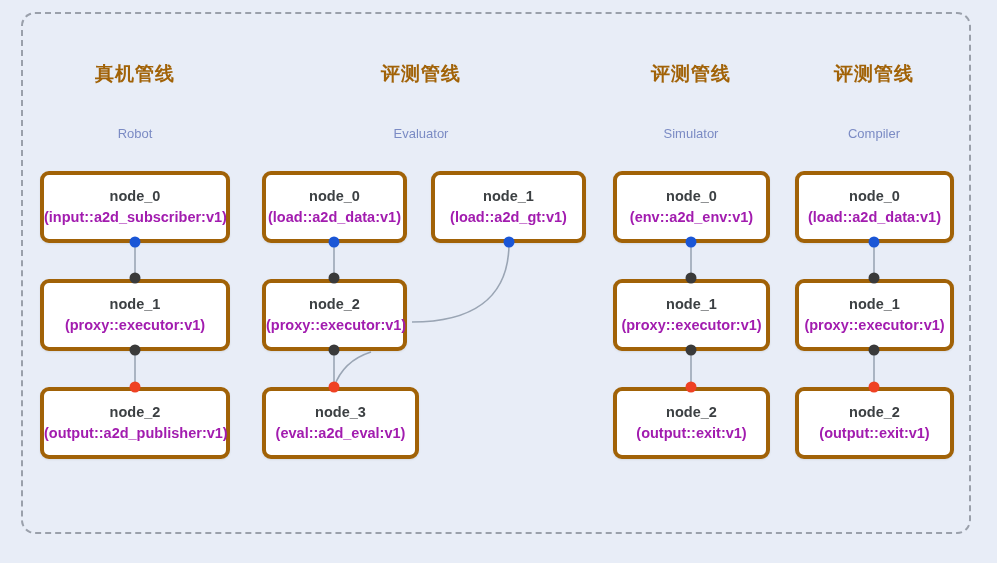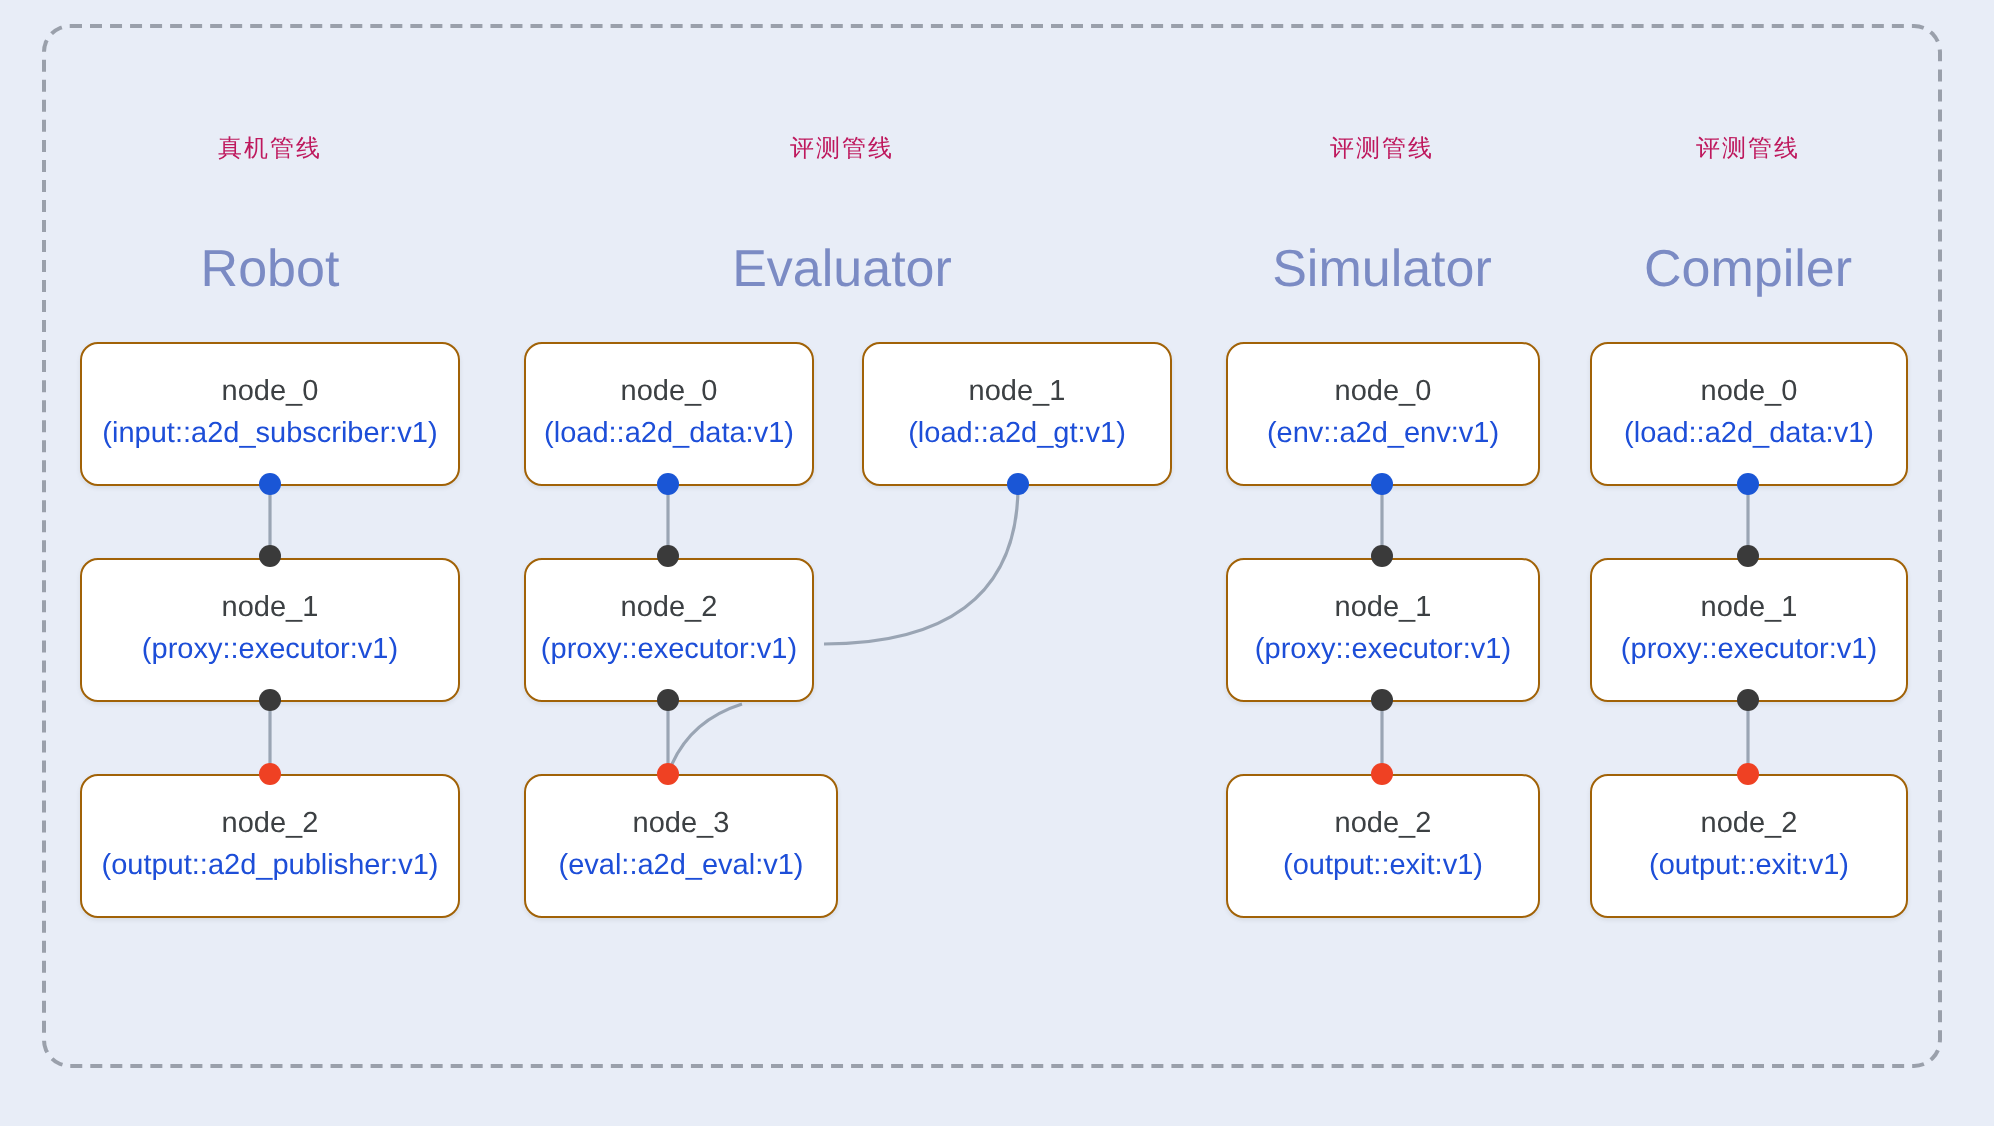--- a/index.html
+++ b/index.html
@@ -33,56 +33,57 @@
     background: transparent;
   }
 
   
   .col-header {
     position: absolute;
     text-align: center;
     pointer-events: none;
   }
   .col-title-cn {
-    font-size: 12px;
-    font-weight: normal;
-    color: #be185d;
+    font-size: 19px;
+    font-weight: bold;
+    color: #a16207;
     letter-spacing: 1px;
     line-height: 24px;
     white-space: nowrap;
   }
   .col-title-en {
-    font-size: 26px;
+    font-size: 13px;
     color: #7b8bc4;
     line-height: 24px;
     margin-top: 36px;
     white-space: nowrap;
   }
 
   
   .node {
     position: absolute;
     box-sizing: border-box;
     background: #ffffff;
-    border: 1px solid #a16207;
+    border: 4px solid #a16207;
     border-radius: 9px;
     box-shadow: 0 1px 2px rgba(60,64,67,0.10);
     display: flex;
     flex-direction: column;
     justify-content: center;
     text-align: center;
+    font-weight: bold;
   }
   .node-title {
     font-size: 14.5px;
     color: #3c4043;
     line-height: 21px;
   }
   .node-sub {
     font-size: 14.5px;
-    color: #1d4ed8;
+    color: #a21caf;
     line-height: 21px;
   }
 
   
   #links {
     position: absolute;
     left: 0;
     top: 0;
     width: 997px;
     height: 563px;

